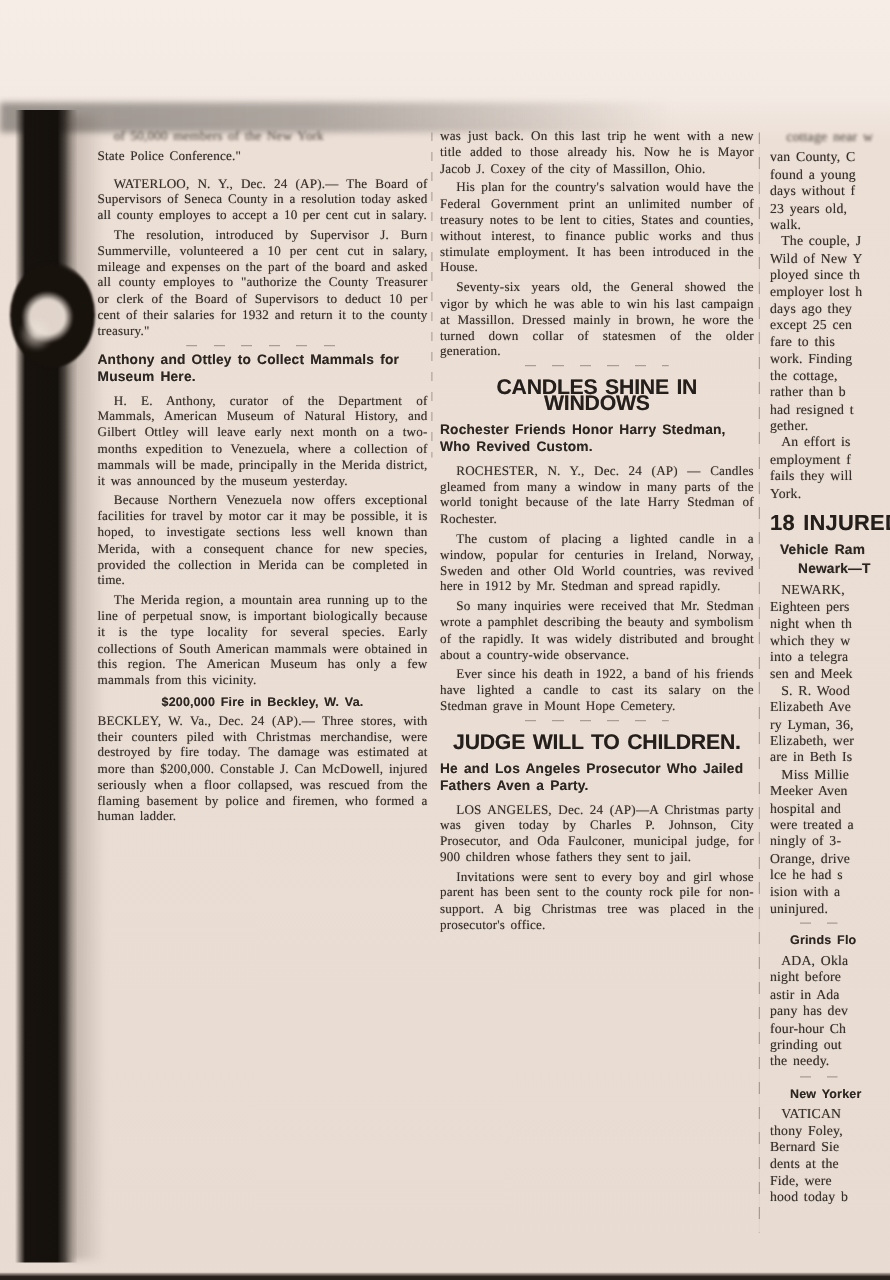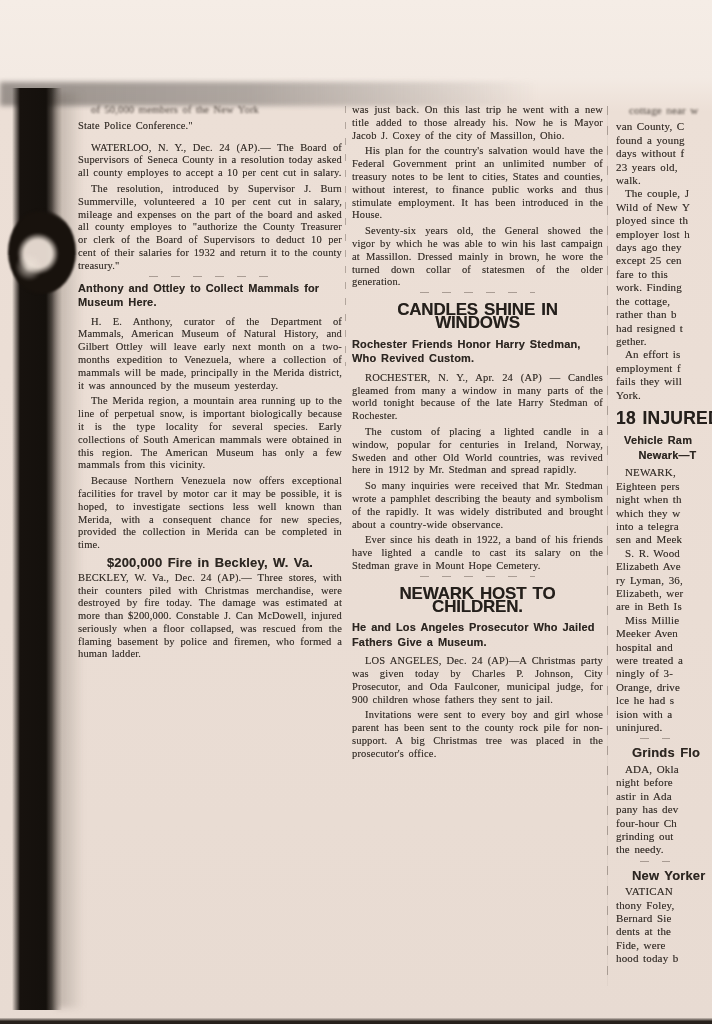--- a/index.html
+++ b/index.html
@@ -61,21 +61,21 @@
     font-size:17px; letter-spacing:-0.2px; text-align:center; color:#241f1b;
     margin:11px 0 7px; text-shadow:0 0 0.5px rgba(36,31,27,0.5);
   }
   .subhead {
     font-family:"Liberation Sans","DejaVu Sans",sans-serif; font-weight:700;
     font-size:11px; line-height:14.5px; text-align:left; color:#2c2621;
     margin:0 0 6px; text-shadow:0 0 0.4px rgba(44,38,33,0.45);
   }
   .minihead {
     font-family:"Liberation Sans","DejaVu Sans",sans-serif; font-weight:700;
-    font-size:13px; text-align:center; color:#2c2621; margin:5px 0 2px; text-indent:0;
+    font-size:10px; text-align:center; color:#2c2621; margin:5px 0 2px; text-indent:0;
     text-shadow:0 0 0.4px rgba(44,38,33,0.45);
   }
   .dash-rule { height:1px; margin:2px auto 4px; width:46%;
     background:repeating-linear-gradient(90deg, rgba(70,58,50,0.4) 0 9px, rgba(70,58,50,0) 9px 22px);
   }
   .torn { filter:blur(1.2px); opacity:0.75; text-indent:0; }
   .preblock { white-space:pre-line; margin:0 0 4px; text-shadow:0 0 0.6px rgba(56,49,43,0.55); }
   .col-right .headline { text-align:left; font-size:17.5px; margin:10px 0 8px; letter-spacing:0.2px; }
   .col-right .subhead  { text-align:left; padding-left:8px; }
   .col-right .minihead { text-align:left; padding-left:16px; margin:7px 0 3px; }
@@ -96,40 +96,40 @@
   <div class="bottom-edge"></div>
 
   <div class="col col-left">
     <p class="torn">of 50,000 members of the New York</p>
     <p class="noindent">State Police Conference."</p>
     <p style="margin-top:9px;">WATERLOO, N. Y., Dec. 24 (AP).— The Board of Supervisors of Seneca County in a resolution today asked all county employes to accept a 10 per cent cut in salary.</p>
     <p>The resolution, introduced by Supervisor J. Burn Summerville, volunteered a 10 per cent cut in salary, mileage and expenses on the part of the board and asked all county employes to "authorize the County Treasurer or clerk of the Board of Supervisors to deduct 10 per cent of their salaries for 1932 and return it to the county treasury."</p>
     <div class="dash-rule"></div>
     <div class="subhead">Anthony and Ottley to Collect Mammals for Museum Here.</div>
     <p>H. E. Anthony, curator of the Department of Mammals, American Museum of Natural History, and Gilbert Ottley will leave early next month on a two-months expedition to Venezuela, where a collection of mammals will be made, principally in the Merida district, it was announced by the museum yesterday.</p>
+    <p>Because Northern Venezuela now offers exceptional facilities for travel by motor car it may be possible, it is hoped, to investigate sections less well known than Merida, with a consequent chance for new species, provided the collection in Merida can be completed in time.</p>
     <p>The Merida region, a mountain area running up to the line of perpetual snow, is important biologically because it is the type locality for several species. Early collections of South American mammals were obtained in this region. The American Museum has only a few mammals from this vicinity.</p>
-    <p>Because Northern Venezuela now offers exceptional facilities for travel by motor car it may be possible, it is hoped, to investigate sections less well known than Merida, with a consequent chance for new species, provided the collection in Merida can be completed in time.</p>
     <div class="minihead">$200,000 Fire in Beckley, W. Va.</div>
     <p class="noindent">BECKLEY, W. Va., Dec. 24 (AP).— Three stores, with their counters piled with Christmas merchandise, were destroyed by fire today. The damage was estimated at more than $200,000. Constable J. Can McDowell, injured seriously when a floor collapsed, was rescued from the flaming basement by police and firemen, who formed a human ladder.</p>
   </div>
 
   <div class="col col-middle">
     <p class="noindent">was just back. On this last trip he went with a new title added to those already his. Now he is Mayor Jacob J. Coxey of the city of Massillon, Ohio.</p>
     <p>His plan for the country's salvation would have the Federal Government print an unlimited number of treasury notes to be lent to cities, States and counties, without interest, to finance public works and thus stimulate employment. It has been introduced in the House.</p>
     <p>Seventy-six years old, the General showed the vigor by which he was able to win his last campaign at Massillon. Dressed mainly in brown, he wore the turned down collar of statesmen of the older generation.</p>
     <div class="dash-rule"></div>
     <div class="headline">CANDLES SHINE IN WINDOWS</div>
     <div class="subhead">Rochester Friends Honor Harry Stedman, Who Revived Custom.</div>
-    <p>ROCHESTER, N. Y., Apr. 24 (AP) — Candles gleamed from many a window in many parts of the world tonight because of the late Harry Stedman of Rochester.</p>
+    <p>ROCHESTER, N. Y., Dec. 24 (AP) — Candles gleamed from many a window in many parts of the world tonight because of the late Harry Stedman of Rochester.</p>
     <p>The custom of placing a lighted candle in a window, popular for centuries in Ireland, Norway, Sweden and other Old World countries, was revived here in 1912 by Mr. Stedman and spread rapidly.</p>
     <p>So many inquiries were received that Mr. Stedman wrote a pamphlet describing the beauty and symbolism of the rapidly. It was widely distributed and brought about a country-wide observance.</p>
     <p>Ever since his death in 1922, a band of his friends have lighted a candle to cast its salary on the Stedman grave in Mount Hope Cemetery.</p>
     <div class="dash-rule"></div>
-    <div class="headline">NEWARK HOST TO CHILDREN.</div>
-    <div class="subhead">He and Los Angeles Prosecutor Who Jailed Fathers Give a Museum.</div>
+    <div class="headline">JUDGE WILL TO CHILDREN.</div>
+    <div class="subhead">He and Los Angeles Prosecutor Who Jailed Fathers Aven a Party.</div>
     <p>LOS ANGELES, Dec. 24 (AP)—A Christmas party was given today by Charles P. Johnson, City Prosecutor, and Oda Faulconer, municipal judge, for 900 children whose fathers they sent to jail.</p>
     <p>Invitations were sent to every boy and girl whose parent has been sent to the county rock pile for non-support. A big Christmas tree was placed in the prosecutor's office.</p>
   </div>
 
   <div class="col col-right">
     <p class="torn">cottage near w</p>
     <div class="preblock">van County, C
 found a young
 days without f
 23 years old,

